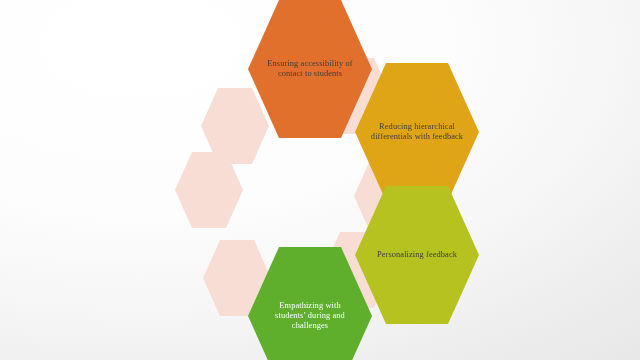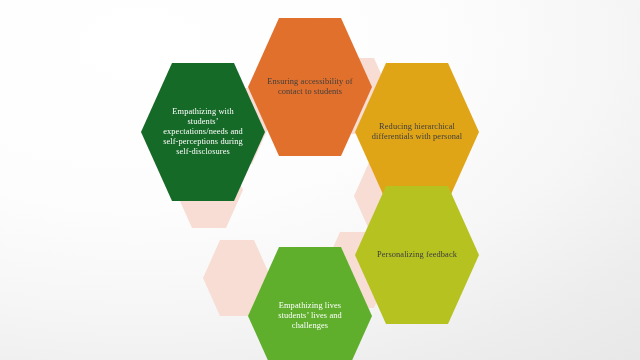--- a/index.html
+++ b/index.html
@@ -91,35 +91,32 @@
   <div class="hex connector" style="left:323px; top:58px;"></div>
 
   <div class="hex connector" style="left:354px; top:158px;"></div>
 
   <div class="hex connector" style="left:323px; top:232px;"></div>
 
   <div class="hex connector" style="left:203px; top:240px;"></div>
 
   <div class="hex connector" style="left:175px; top:152px;"></div>
 
-  <div class="hex tile" style="left:248px; top:18px; background:#e2702d;">
+  <div class="hex tile" style="left:248px; top:0; background:#e2702d;">
     <div class="hex-label txt-dark">Ensuring accessibility of contact to students</div>
   </div>
 
   <div class="hex tile" style="left:355px; top:63px; background:#e0a517;">
-    <div class="hex-label txt-dark">Reducing hierarchical differentials with personal</div>
+    <div class="hex-label txt-dark">Reducing hierarchical differentials with feedback</div>
   </div>
 
   <div class="hex tile" style="left:355px; top:186px; background:#b5c220;">
     <div class="hex-label txt-dark">Personalizing feedback</div>
   </div>
 
   <div class="hex tile" style="left:248px; top:247px; background:#5faf2d;">
-    <div class="hex-label txt-light">Empathizing lives students’ lives and challenges</div>
+    <div class="hex-label txt-light">Empathizing with students’ during and challenges</div>
   </div>
 
 
-  <div class="hex tile" style="left:141px; top:63px; background:#166a28;">
-    <div class="hex-label txt-light">Empathizing with students’ expectations/needs and self-perceptions during self-disclosures</div>
-  </div>
 
 
 </div>
 
 </body></html>

